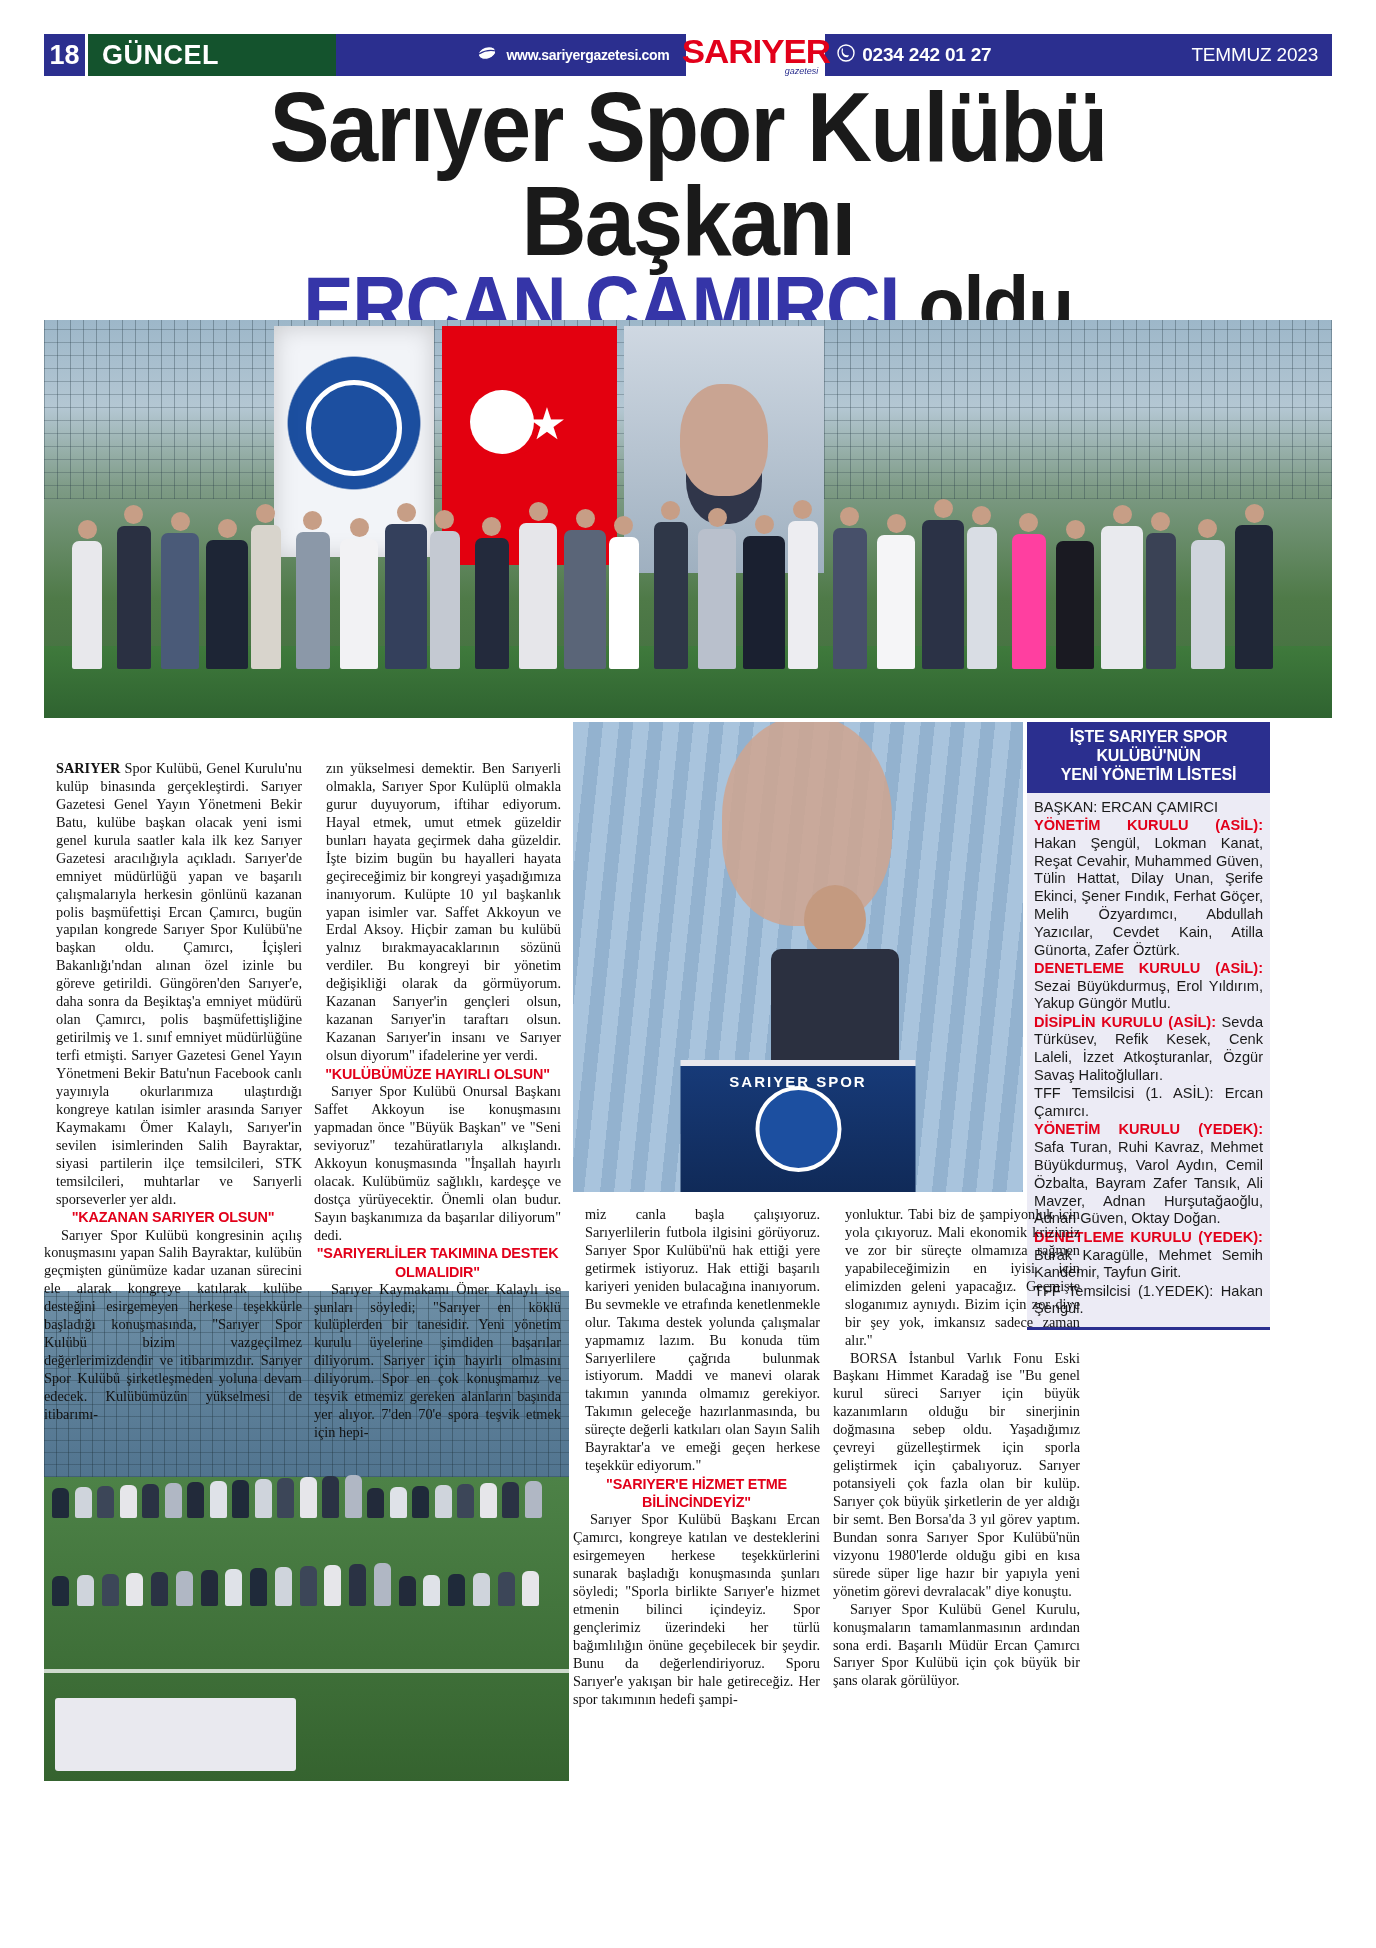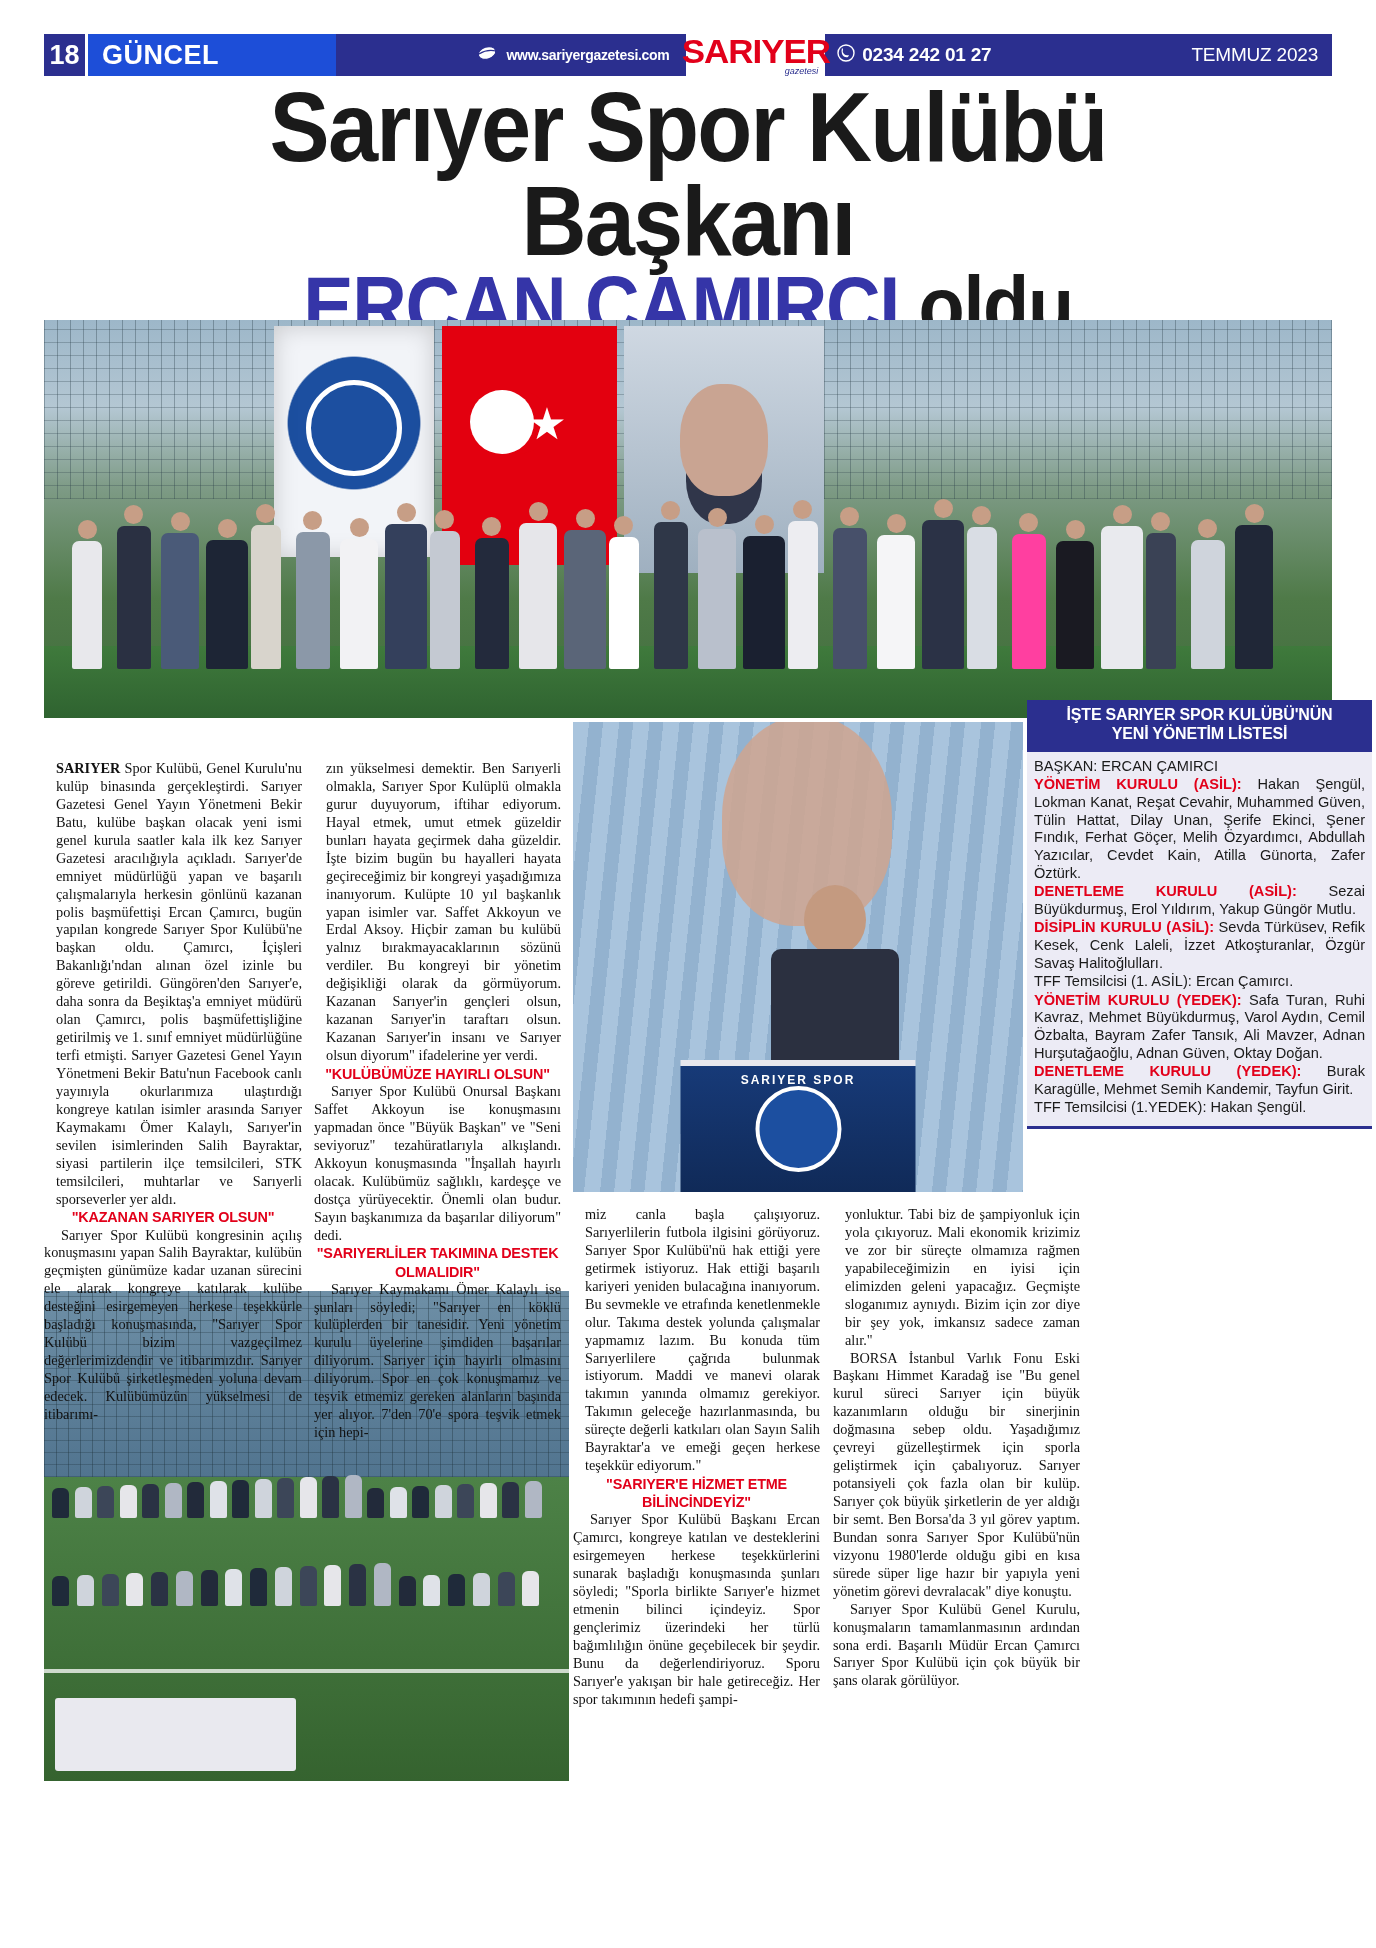--- a/index.html
+++ b/index.html
@@ -29,21 +29,21 @@
     background: #2b2f8f;
     color: #ffffff;
     font-size: 27px;
     font-weight: bold;
     display: flex; align-items: center; justify-content: center;
     font-family: "Liberation Sans", sans-serif;
     border-right: 3px solid #ffffff;
   }
   .mh-section {
     flex: 0 0 248px;
-    background: #1d4ed8;
+    background: #14532d;
     color: #ffffff;
     font-size: 27px;
     font-weight: bold;
     letter-spacing: 0.5px;
     display: flex; align-items: center;
     padding-left: 14px;
   }
   .mh-web {
     flex: 1 1 auto;
     background: #2b2f8f;
@@ -203,22 +203,22 @@
     background: linear-gradient(#3f7a3c, #2f6330);
   }
   .crowd { position:absolute; left:0; bottom:12%; width:100%; height:56%; }
   .person { position:absolute; bottom:0; }
   .person .head { width:100%; height:20px; border-radius:50%; background:#c79e86; margin:0 auto 2px; }
   .person .body { width:100%; height:calc(100% - 22px); border-radius:7px 7px 2px 2px; }
 
   
   .sidebox {
     position: absolute;
-    left: 1027px; top: 700px;
-    width: 345px;
+    left: 1027px; top: 722px;
+    width: 243px;
   }
   .sidebox-head {
     background: #2b2f8f;
     color: #ffffff;
     text-align: center;
     font-size: 16px;
     font-weight: bold;
     line-height: 1.18;
     padding: 6px 6px 8px;
     letter-spacing: -0.2px;
@@ -270,21 +270,21 @@
     background: linear-gradient(#173a78, #102a58);
     border-top: 6px solid #e8e8ee;
   }
   .pp-podium .crest2 {
     position:absolute; left:50%; top:50%; transform:translate(-50%,-50%);
     width:86px; height:86px; border-radius:50%;
     background:#1c4fa0; border:4px solid #fff;
   }
   .pp-podium .ptxt {
     position:absolute; left:0; right:0; top:7px; text-align:center;
-    color:#fff; font-size:12px; font-weight:bold; letter-spacing:2px;
+    color:#fff; font-size:15px; font-weight:bold; letter-spacing:2px;
   }
 
   
   .photo-bottom {
     position: absolute;
     left: 44px; top: 1291px;
     width: 525px; height: 490px;
     overflow: hidden;
     background: #4a7a46;
   }

